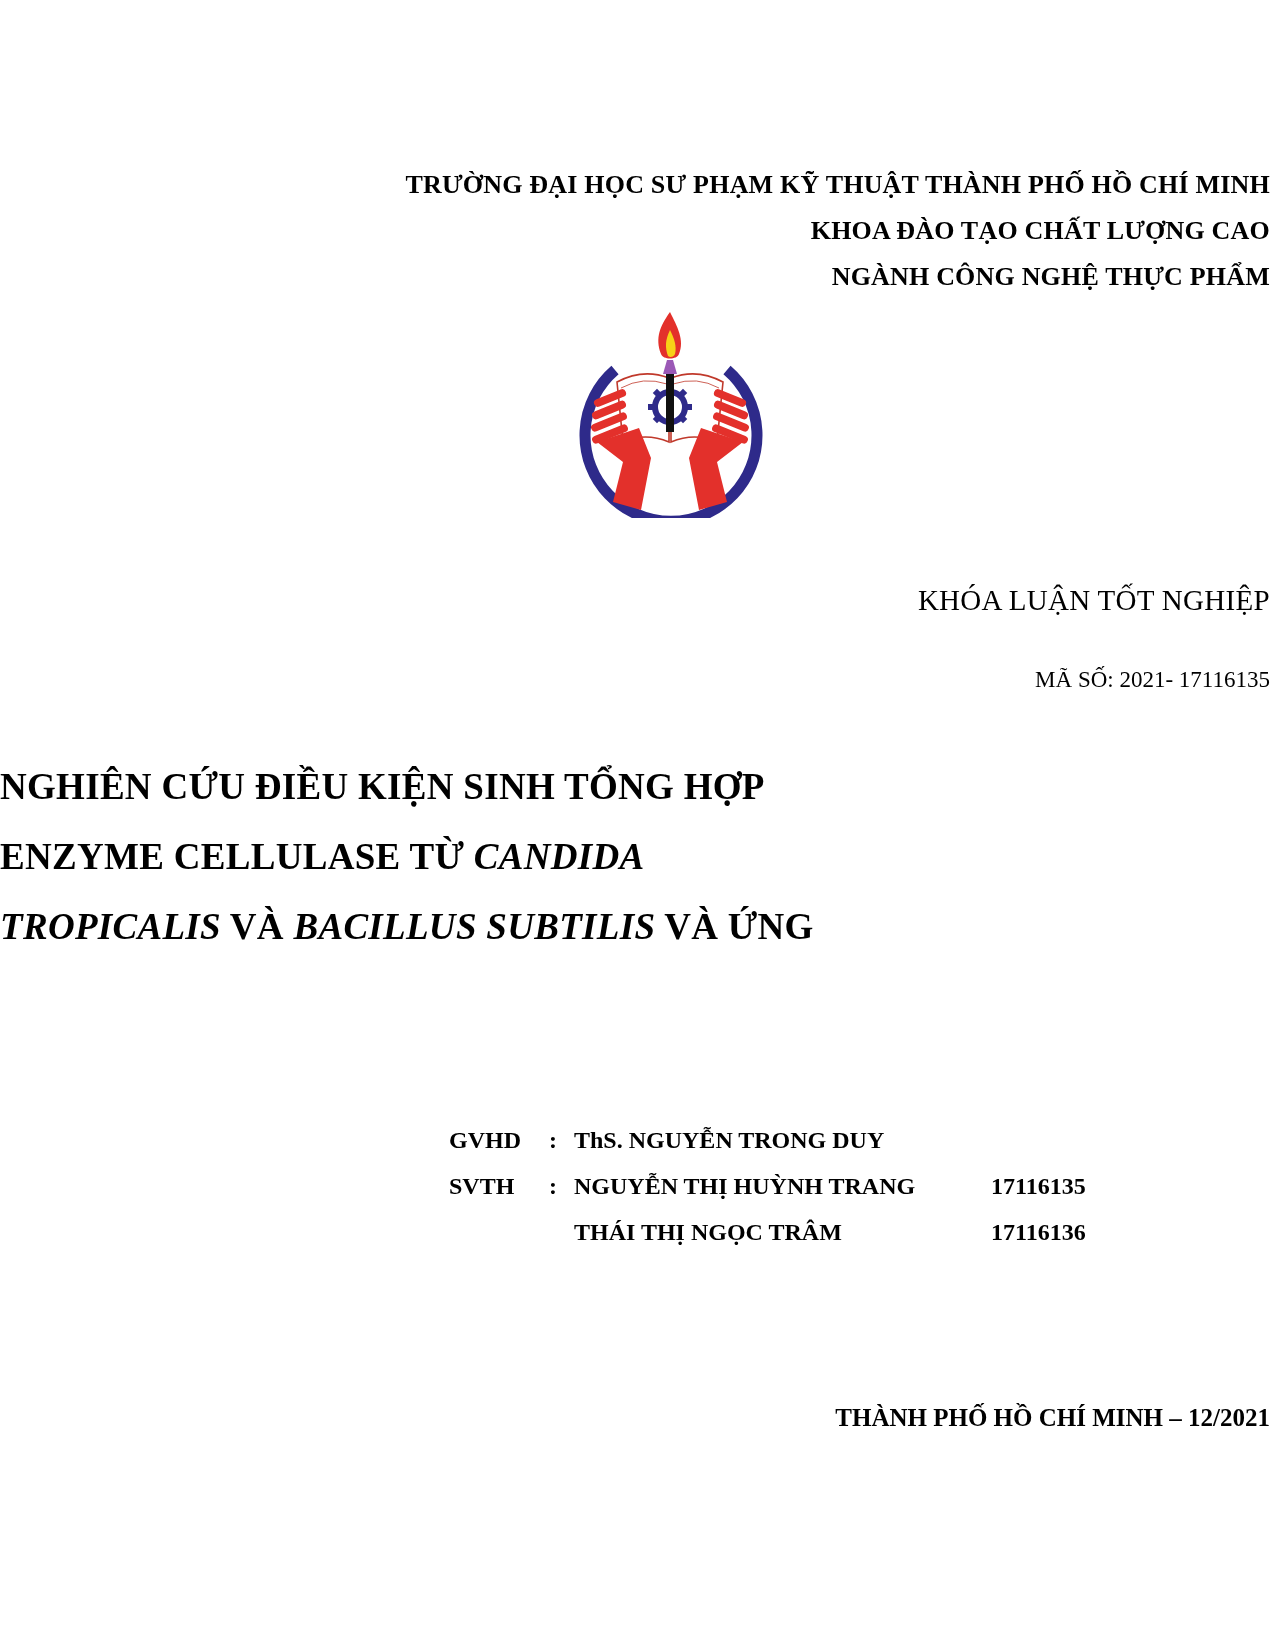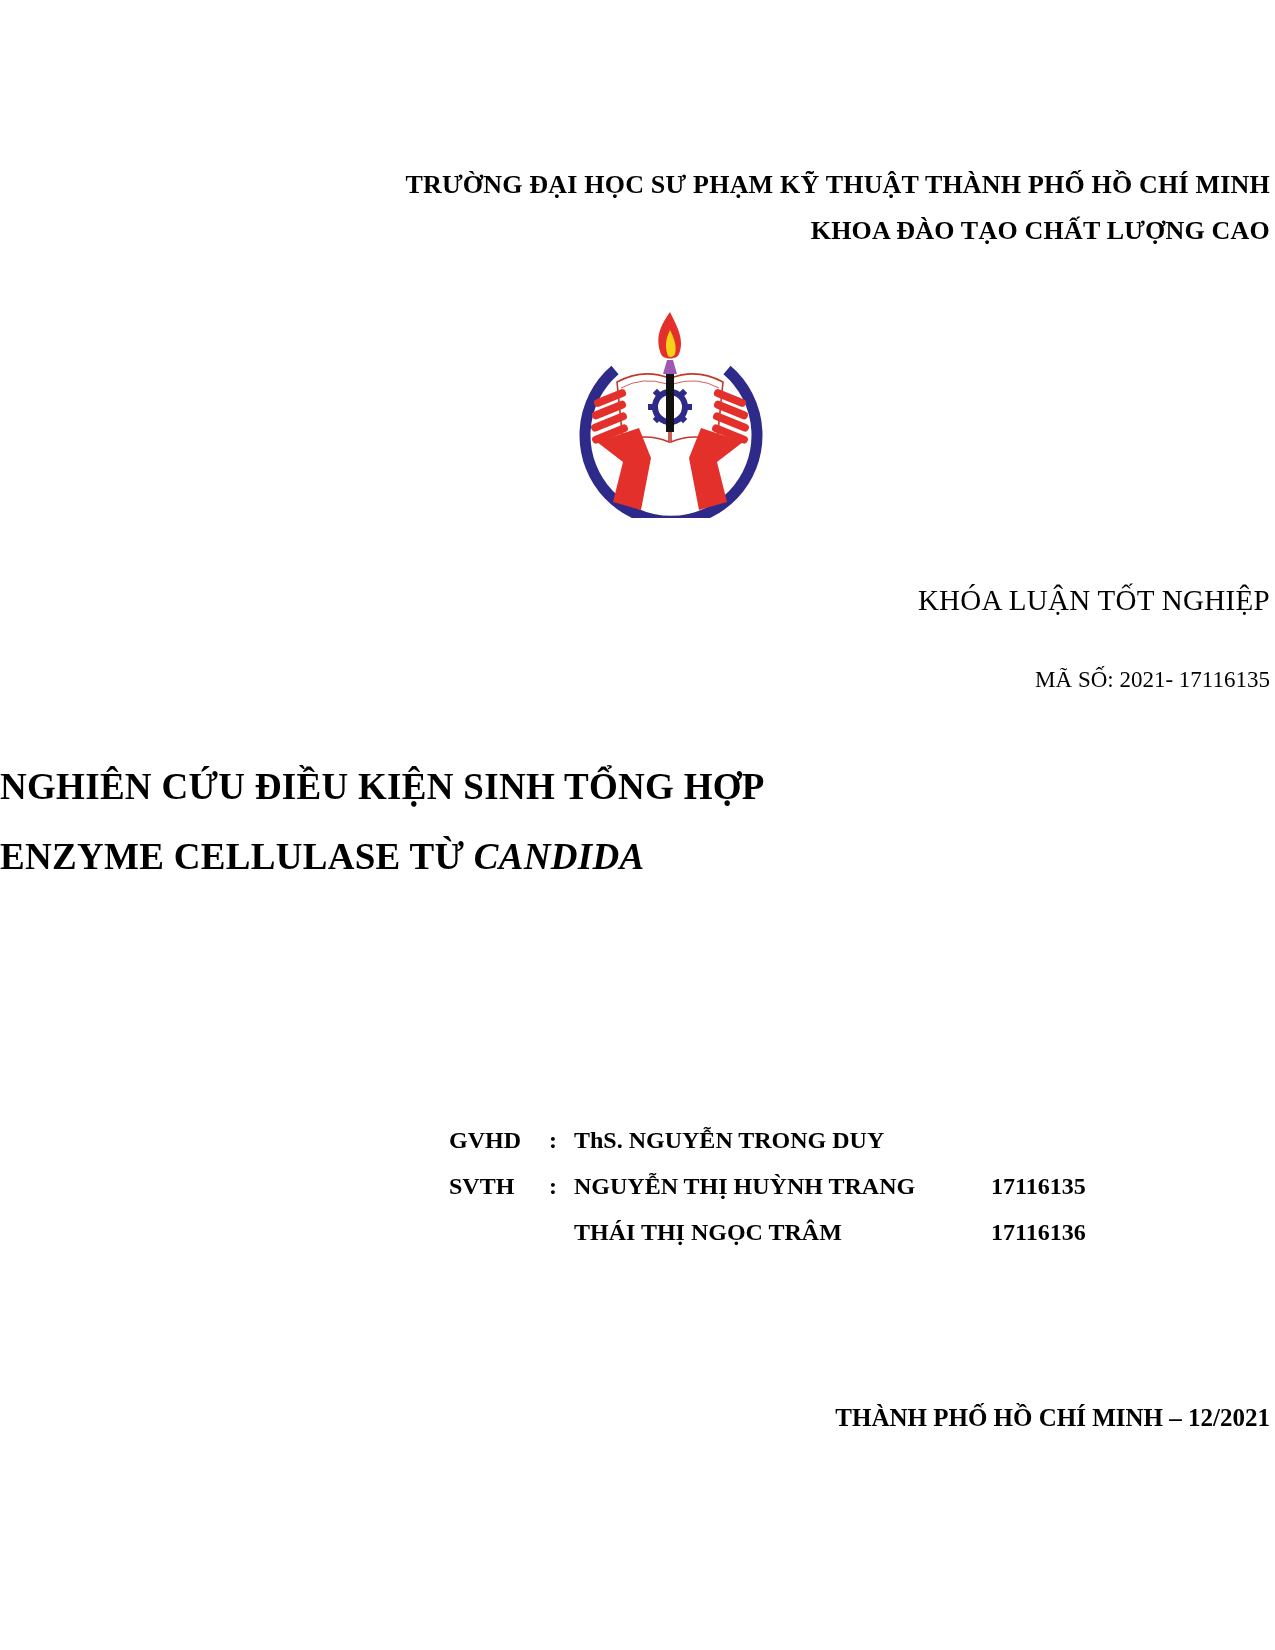--- a/index.html
+++ b/index.html
@@ -96,20 +96,21 @@
       font-weight: bold;
     }
   </style>
 </head>
 <body>
 
 <div class="page">
 
   <div id="hdr-1" class="center-line header-line">TRƯỜNG ĐẠI HỌC SƯ PHẠM KỸ THUẬT THÀNH PHỐ HỒ CHÍ MINH</div>
   <div id="hdr-2" class="center-line header-line">KHOA ĐÀO TẠO CHẤT LƯỢNG CAO</div>
+  <div id="hdr-3" class="center-line header-line">NGÀNH CÔNG NGHỆ THỰC PHẨM</div>
 
   <div class="logo">
     <svg width="186" height="206" viewBox="0 0 186 206" xmlns="http://www.w3.org/2000/svg">
 
       <path d="M 38 58 A 86 86 0 1 0 150 58" fill="none" stroke="#2e2a8a" stroke-width="11"></path>
 
       <path d="M 40 70 Q 66 56 92 66 L 92 130 Q 68 120 46 130 Z" fill="#ffffff" stroke="#c0392b" stroke-width="1.6"></path>
       <path d="M 146 70 Q 120 56 94 66 L 94 130 Q 118 120 140 130 Z" fill="#ffffff" stroke="#c0392b" stroke-width="1.6"></path>
       <path d="M 44 76 Q 66 64 90 72" fill="none" stroke="#c0392b" stroke-width="0.8"></path>
       <path d="M 142 76 Q 120 64 96 72" fill="none" stroke="#c0392b" stroke-width="0.8"></path>
@@ -149,20 +150,21 @@
       </g>
     </svg>
   </div>
 
   <div id="thesis-type" class="center-line">KHÓA LUẬN TỐT NGHIỆP</div>
   <div id="thesis-code" class="center-line">MÃ SỐ: 2021- 17116135</div>
 
   <div class="title">
     <span class="line">NGHIÊN CỨU ĐIỀU KIỆN SINH TỔNG HỢP</span>
     <span class="line"><span>ENZYME CELLULASE TỪ </span><em>CANDIDA</em></span>
+    <span class="line"><em>TROPICALIS</em><span> VÀ </span><em>BACILLUS SUBTILIS</em><span> VÀ ỨNG</span></span>
   </div>
 
   <div class="info">
     <div class="info-row">
       <span class="lbl">GVHD</span>
       <span class="colon">:</span>
       <span class="val">ThS. NGUYỄN TRONG DUY</span>
     </div>
     <div class="info-row">
       <span class="lbl">SVTH</span>

